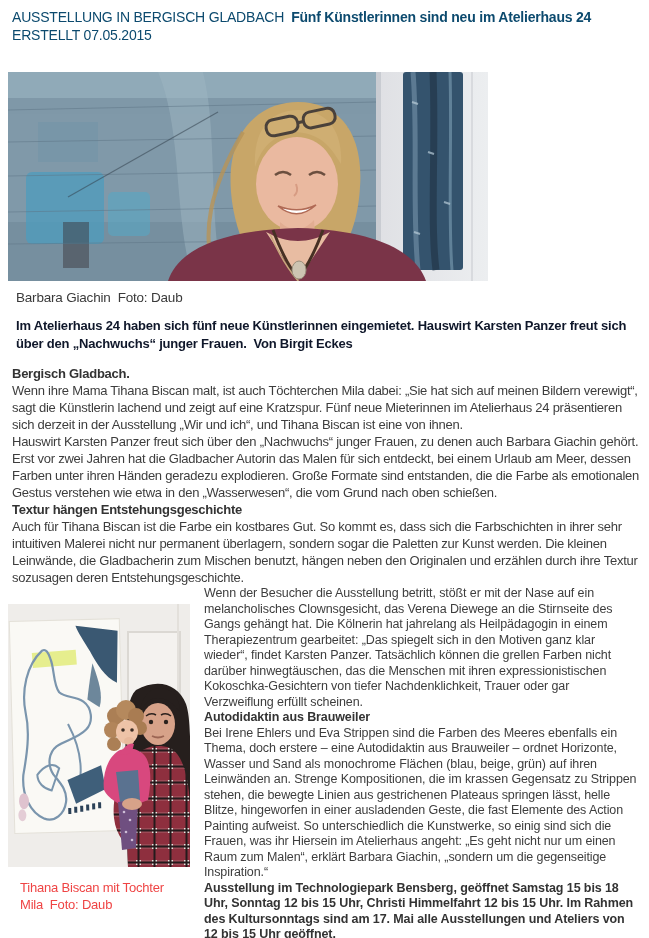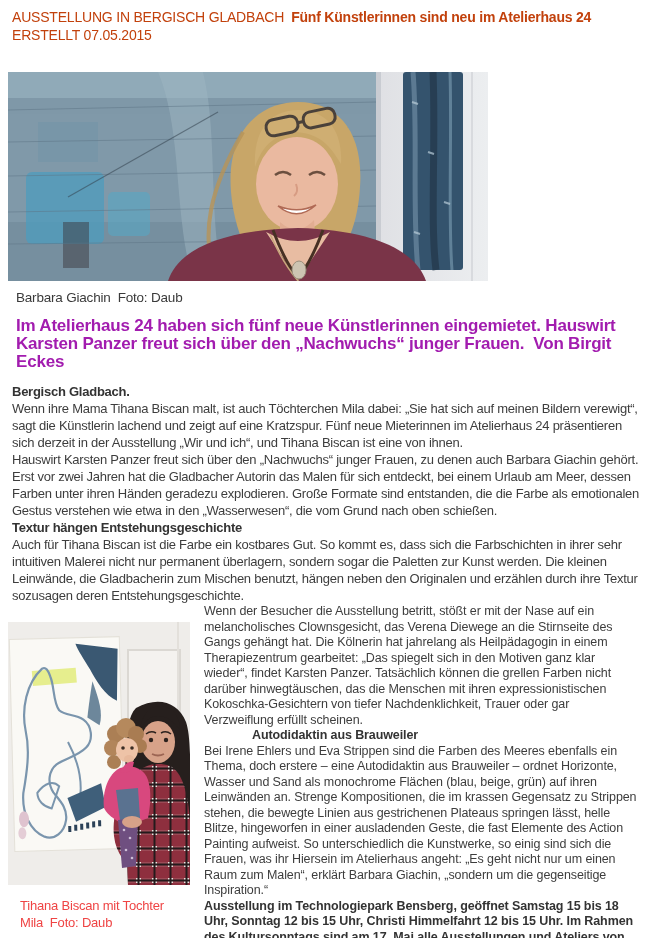--- a/index.html
+++ b/index.html
@@ -11,36 +11,36 @@
     -webkit-font-smoothing:antialiased;
   }
   .page {
     position:relative;
     width:649px;
     height:938px;
     background:#ffffff;
     overflow:hidden;
   }
   
-  .header { margin:8px 10px 0 12px; line-height:18px; color:#c2410c; letter-spacing:-0.2px; }
+  .header { margin:8px 10px 0 12px; line-height:18px; color:#0c4a6e; letter-spacing:-0.2px; }
   .kicker-line { font-size:14px; white-space:nowrap; }
   .kicker { font-weight:400; }
   .headline { font-weight:700; margin-left:7px; }
   .dateline { font-size:14px; font-weight:400; }
 
   
   .photo1 { margin:28px 0 0 8px; width:480px; height:209px; }
   .photo1 svg, .photo2 svg { display:block; width:100%; height:100%; }
   .caption1 { margin:8px 0 0 16px; font-size:13.5px; line-height:18px; color:#3a3a3a; letter-spacing:-0.2px; }
 
   
   .standfirst {
     margin:10px 8px 0 16px;
-    font-size:17px; font-weight:700; line-height:18px;
-    color:#a21caf; letter-spacing:-0.2px;
+    font-size:13px; font-weight:700; line-height:18px;
+    color:#0f172a; letter-spacing:-0.2px;
   }
 
   
   .body-top { margin:0 8px 0 12px; font-size:13px; line-height:17px; letter-spacing:-0.25px; }
   .body-top .subhead { font-weight:700; color:#333333; }
   .body-top .subhead.first { margin-top:12px; }
   .body-top p { font-weight:400; }
 
   
   .two-col { display:flex; margin:0 0 0 8px; }
@@ -48,21 +48,21 @@
   .photo2 { width:182px; height:263px; margin-top:18px; }
   .caption2 {
     margin:12px 0 0 12px; width:160px;
     font-size:13px; line-height:17px; color:#ef4444; letter-spacing:-0.2px;
   }
   .col-right {
     flex:1; margin-left:14px; padding-right:8px;
     font-size:12.5px; line-height:15.5px; letter-spacing:-0.1px;
     color:#3d3d3d;
   }
-  .col-right .subhead { font-weight:700; color:#333333;margin-left:48px; }
+  .col-right .subhead { font-weight:700; color:#333333; }
   .col-right .info { font-weight:700; color:#333333; }
 </style>
 </head>
 <body>
 
 <div class="page">
 
   <div class="header">
     <div class="kicker-line">
       <span class="kicker">AUSSTELLUNG IN BERGISCH GLADBACH</span><span class="headline">Fünf Künstlerinnen sind neu im Atelierhaus 24</span>

